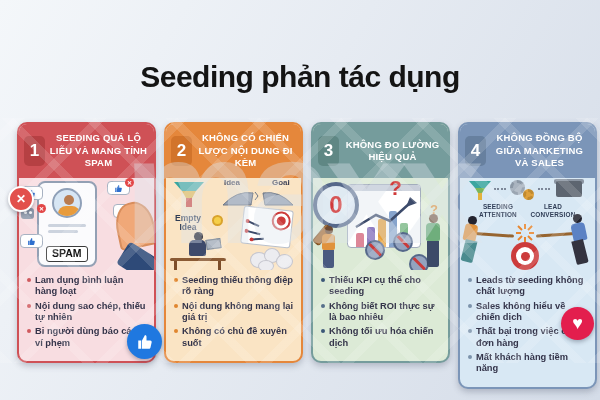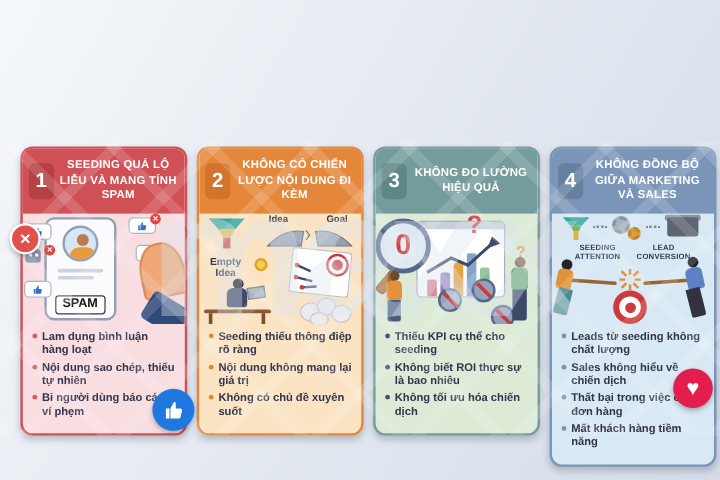--- a/index.html
+++ b/index.html
@@ -80,35 +80,35 @@
   .c4-lab{font-size:6.4px;font-weight:bold;color:#2f3c55;text-align:center;line-height:1.18;letter-spacing:.2px;}
   .c4-rope{height:3px;background:#96642f;border-radius:2px;}
   .c4-target{left:51px;top:64px;width:28px;height:28px;border-radius:50%;background:#cc3b3b;
     display:flex;align-items:center;justify-content:center;}
   .c4-tring{position:static;width:18px;height:18px;border-radius:50%;background:#fff;display:flex;align-items:center;justify-content:center;}
   .c4-tdot{position:static;width:9px;height:9px;border-radius:50%;background:#cc3b3b;}
   
   .lattice{position:absolute;left:0;top:118px;width:600px;height:245px;pointer-events:none;z-index:5;
     background:repeating-linear-gradient(45deg,rgba(255,255,255,.14) 0 9px,transparent 9px 58px),
                repeating-linear-gradient(-45deg,rgba(255,255,255,.14) 0 9px,transparent 9px 58px);}
-  .watermark{position:absolute;left:0;top:136px;width:600px;text-align:center;pointer-events:none;z-index:6;
+  .watermark{position:absolute;left:0;top:116px;width:600px;text-align:center;pointer-events:none;z-index:6;
     font-size:150px;font-weight:bold;letter-spacing:-8px;color:rgba(222,228,236,.38);line-height:1;}
   .badge{position:absolute;border-radius:50%;display:flex;align-items:center;justify-content:center;z-index:10;
     box-shadow:0 2px 4px rgba(40,50,70,.35);}
   .badge-thumbs{left:127px;top:324px;width:35px;height:35px;background:#1f78e0;}
   .badge-thumbs svg{width:18px;height:18px;fill:#fff;}
   .badge-heart{left:561px;top:307px;width:33px;height:33px;background:#e31e4d;color:#fff;font-size:18px;}
   .badge-x{left:8px;top:186px;width:22px;height:22px;background:#e2504c;color:#fff;font-size:12px;font-weight:bold;border:2px solid #fff;}
 </style>
 </head>
 <body>
 
 <div class="page">
 
-  <h1 class="title"><br></h1>
+  <h1 class="title"><br><span>Seeding phản tác dụng</span></h1>
 
   <div class="cards">
 
     <div class="card card-1">
       <div class="card-header">
         <div class="card-number">1</div>
         <div>SEEDING QUÁ LỘ LIỄU VÀ MANG TÍNH SPAM</div>
       </div>
       <div class="card-illus">
         <div class="c1-phone"></div>

